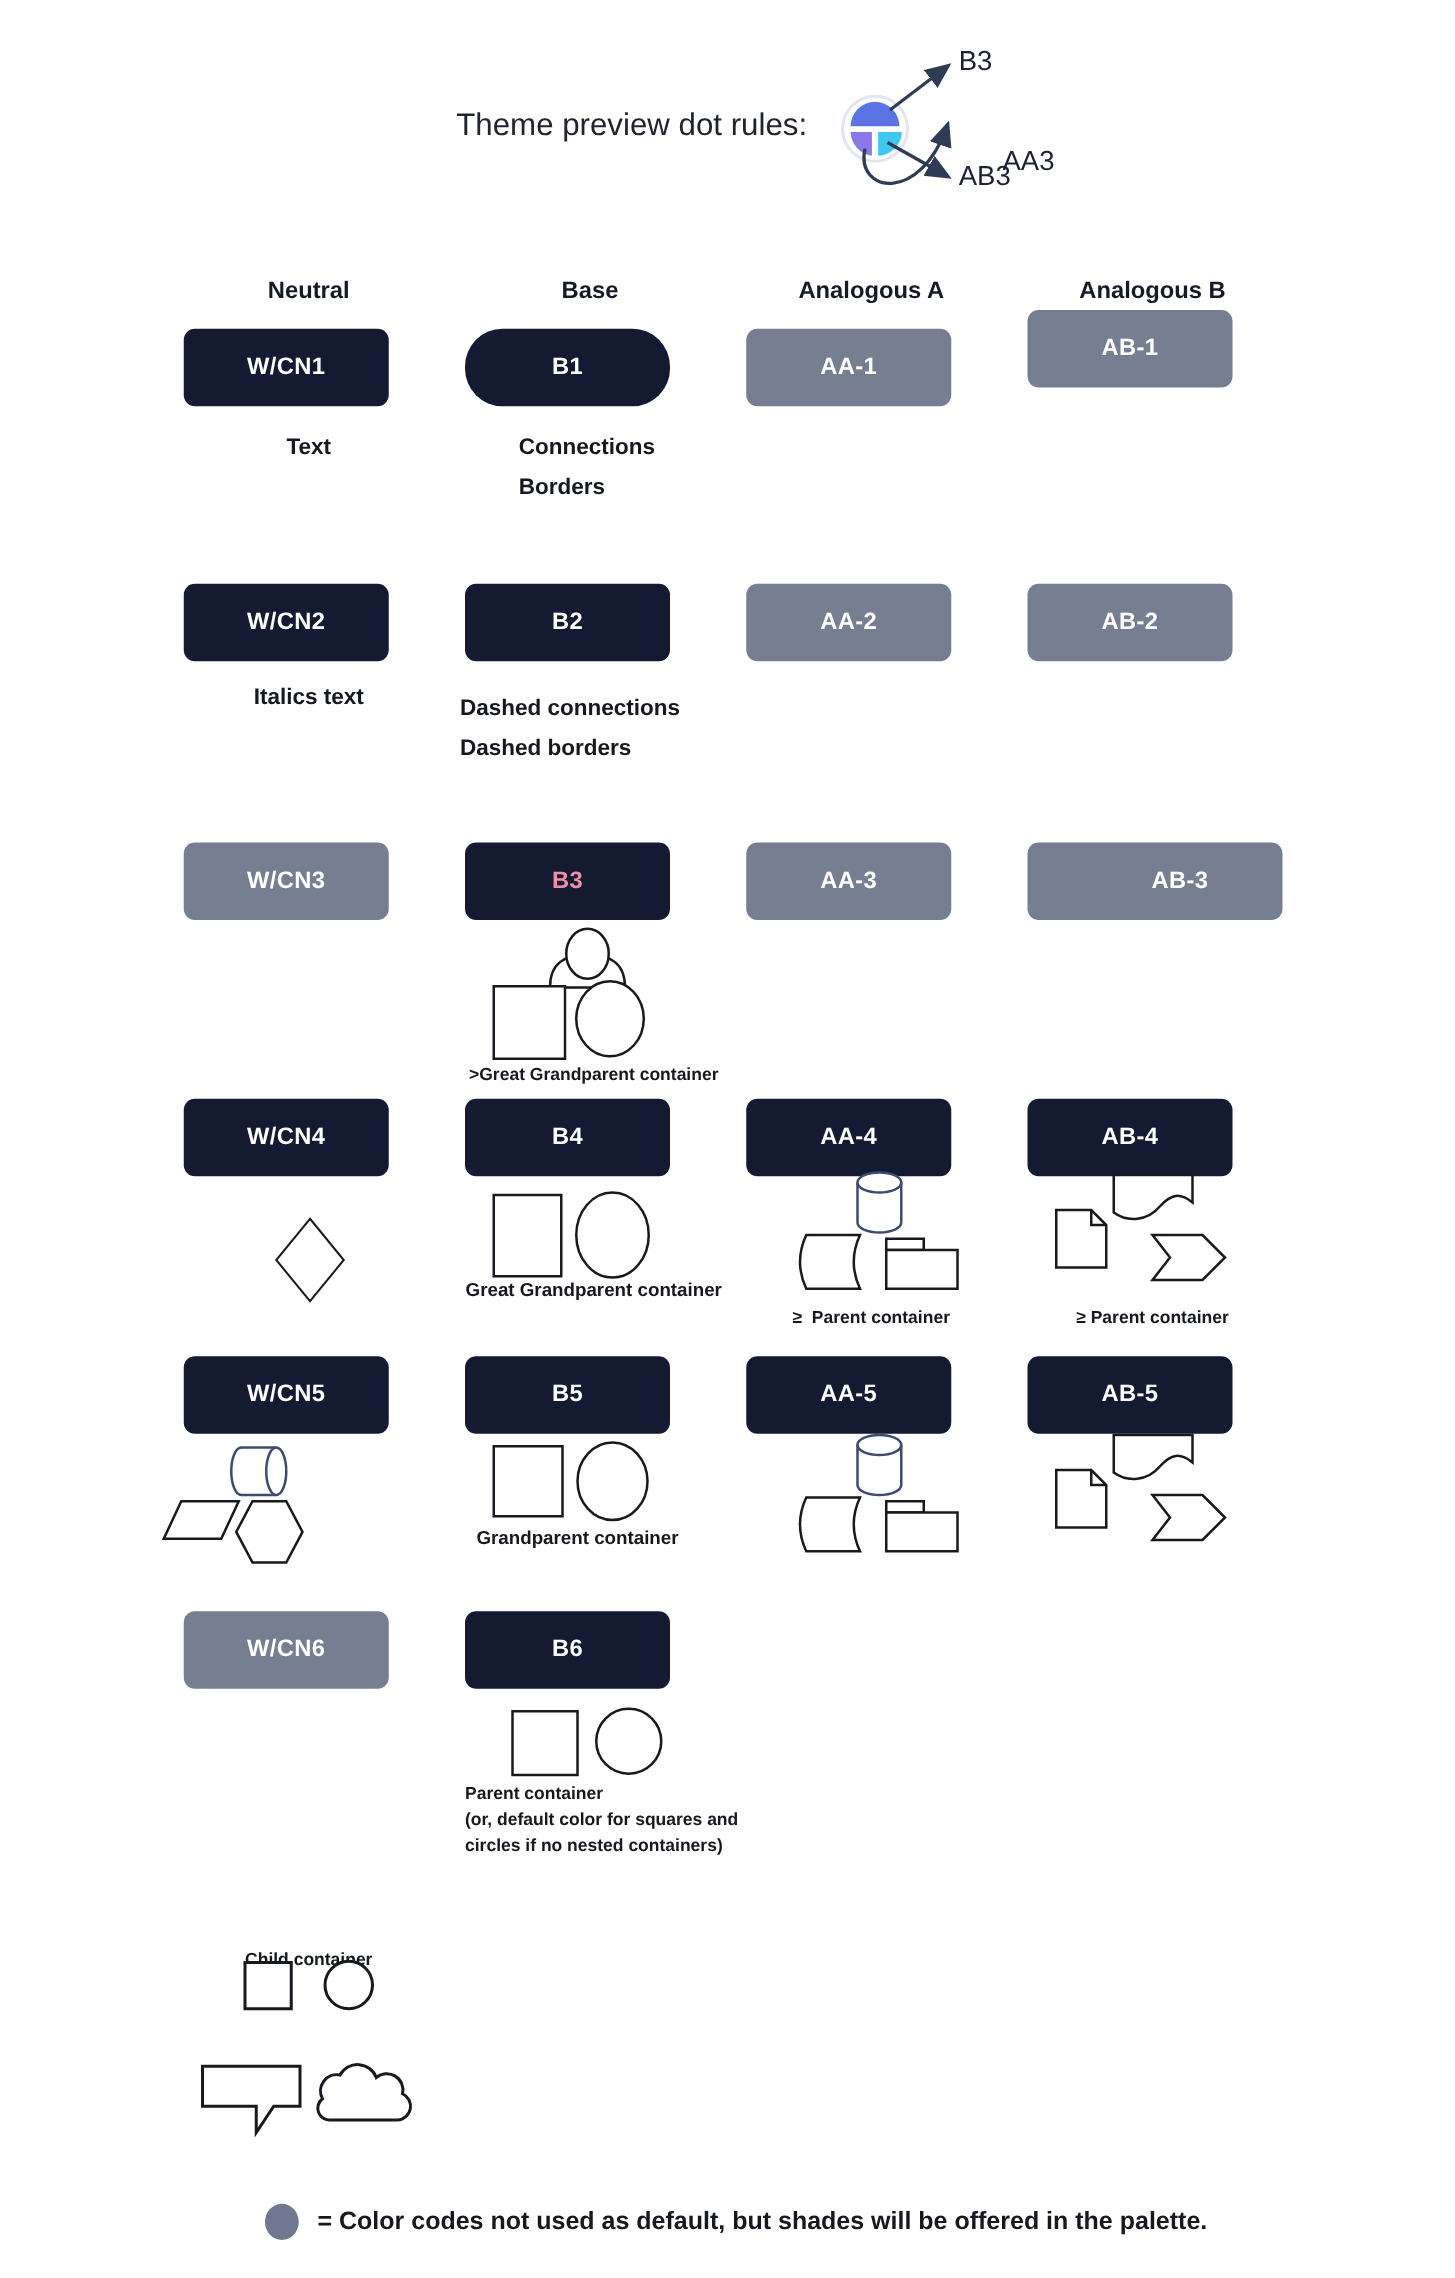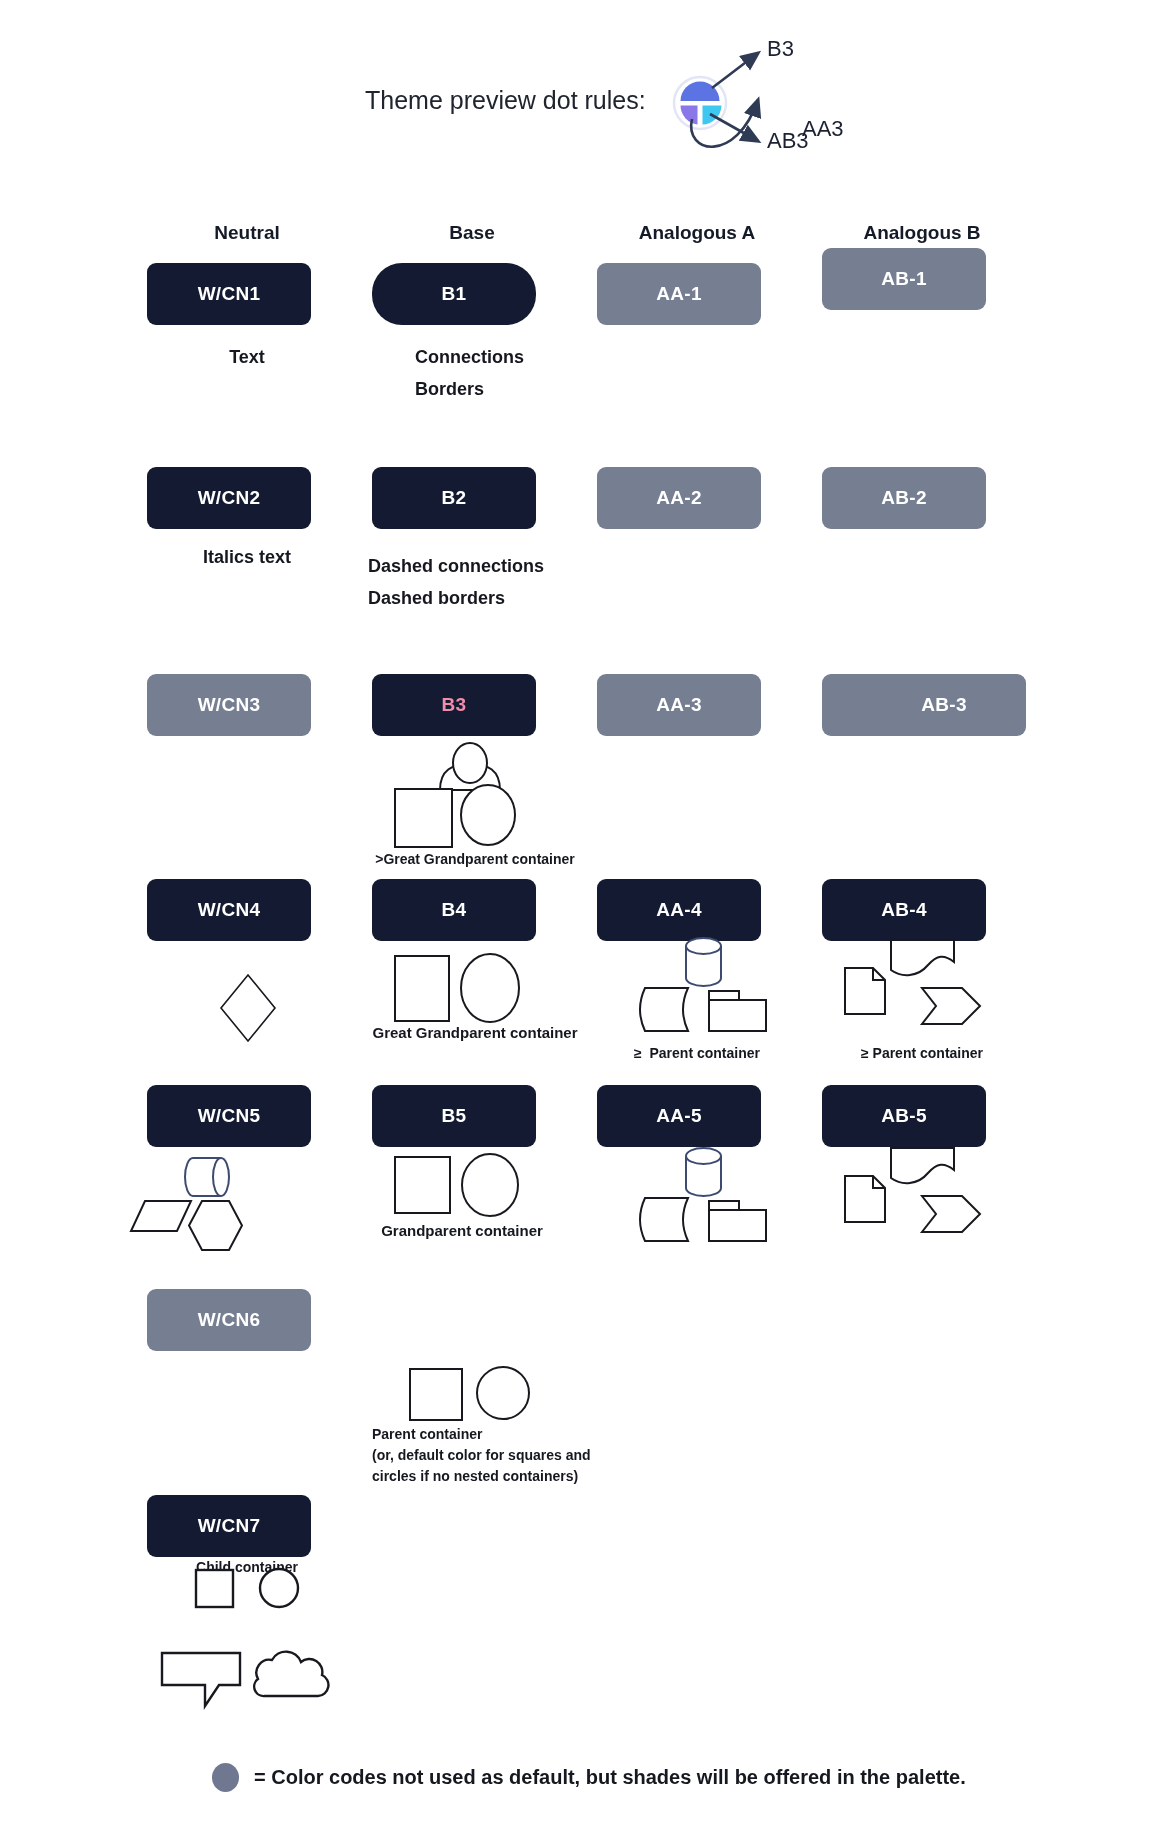--- a/index.html
+++ b/index.html
@@ -198,32 +198,32 @@
   <svg class="abs" style="left:840px;top:1140px;" width="150" height="100" viewBox="0 0 150 100">
     <path class="shape" d="M51,8 L114,8 L114,30 C104,22 97,23 88,33 C78,45 62,46 51,38 Z"></path>
     <path class="shape" d="M5,36 L33,36 L45,48 L45,82 L5,82 Z"></path>
     <path fill="none" stroke="#17191e" stroke-width="2" d="M33,36 L33,48 L45,48"></path>
     <polygon class="shape" points="82,56 122,56 140,74 122,92 82,92 96,74"></polygon>
   </svg>
 
   <div class="abs box gray" style="left:147px;top:1289px;align-items:center;">
       <span>W/CN6</span>
     </div>
+  <div class="abs box dark" style="left:372px;top:1289px;">
+      <span>B6</span>
+    </div>
 
   <svg class="abs" style="left:403px;top:1365px;" width="135" height="58" viewBox="0 0 135 58">
     <rect class="shape" x="7" y="4" width="52" height="51"></rect>
     <circle class="shape" cx="100" cy="28" r="26"></circle>
   </svg>
   <div class="abs note-sm" style="left:372px;top:1426px;">Parent container</div>
   <div class="abs note-sm" style="left:372px;top:1447px;">(or, default color for squares and</div>
   <div class="abs note-sm" style="left:372px;top:1468px;">circles if no nested containers)</div>
 
-  <div class="abs box dark" style="left:147px;top:1495px;">
-      <span>W/CN7</span>
-    </div>
   <div class="abs note-sm center200" style="left:147px;top:1559px;">Child container</div>
 
   <svg class="abs" style="left:185px;top:1568px;" width="120" height="45" viewBox="0 0 120 45">
     <rect class="shape-bold" x="11" y="2" width="37" height="37"></rect>
     <circle class="shape-bold" cx="94" cy="20" r="19"></circle>
   </svg>
 
   <svg class="abs" style="left:155px;top:1645px;" width="185" height="72" viewBox="0 0 185 72">
     <path class="shape-bold" d="M7,8 L85,8 L85,40 L64,40 L50,61 L50,40 L7,40 Z"></path>
     <path class="shape-bold" d="M110,51 L163,51 A11,11 0 0 0 167,30 A13,13 0 0 0 146,17 A16,16 0 0 0 117,15 A13,13 0 0 0 103,34 A9.5,9.5 0 0 0 110,51 Z"></path>

